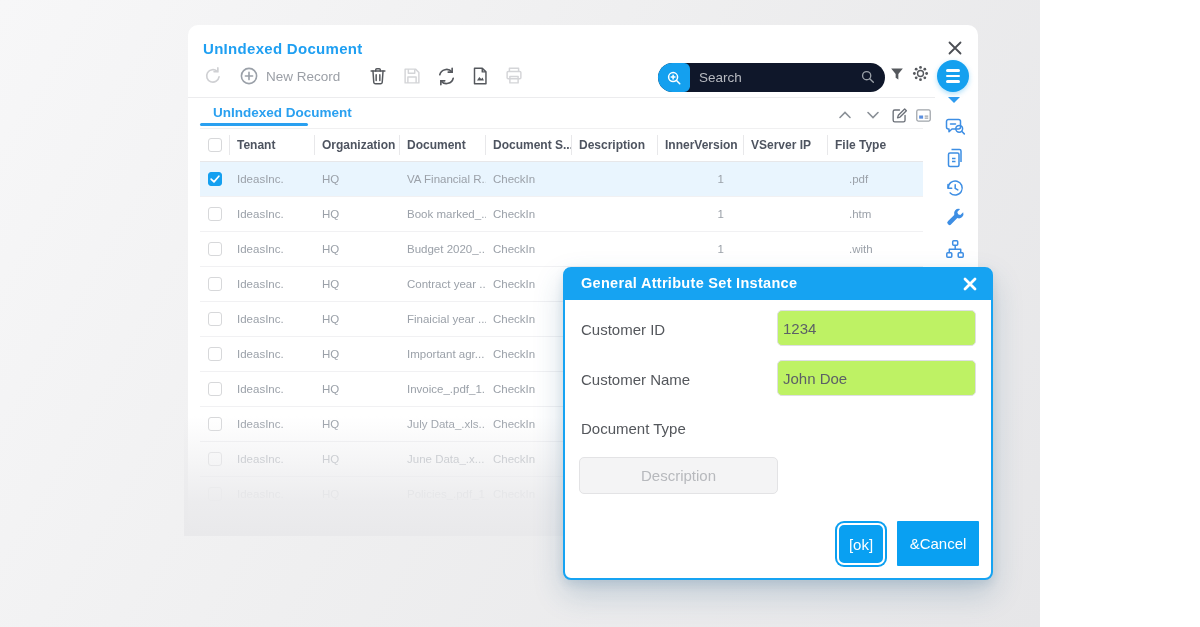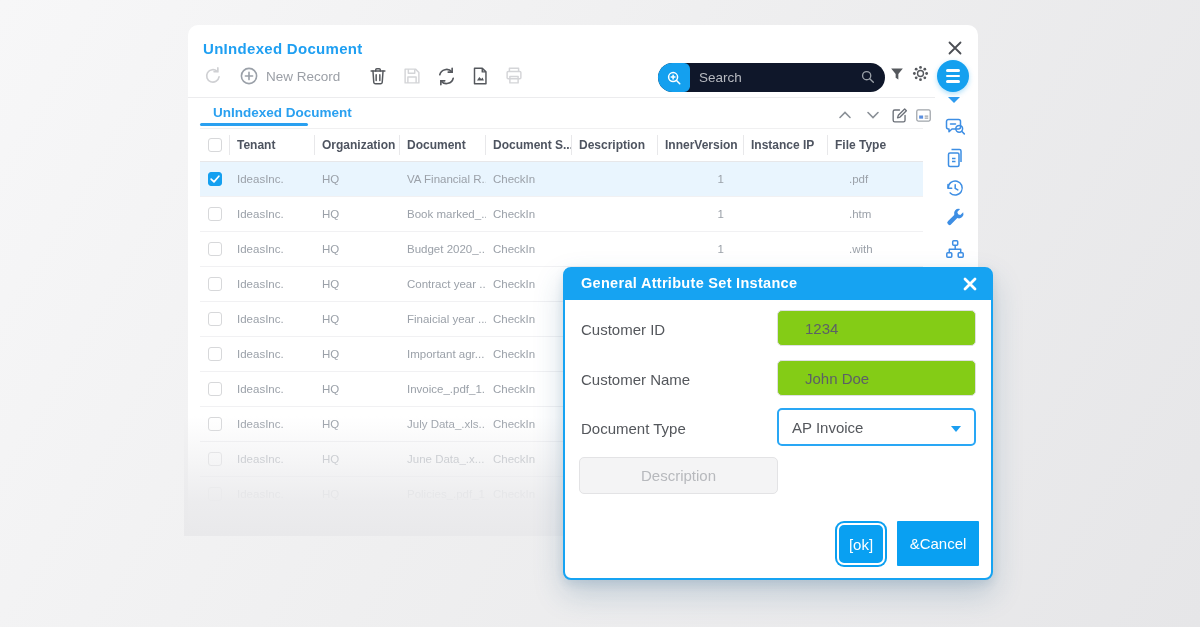--- a/index.html
+++ b/index.html
@@ -1,17 +1,17 @@
 <!DOCTYPE html>
 <html><head>
 <meta charset="utf-8">
 <style>
   * { margin:0; padding:0; box-sizing:border-box; }
   body { font-family:"Liberation Sans", sans-serif; }
-  .stage { position:relative; width:1200px; height:627px; overflow:hidden;
+  .stage { position:relative; width:1040px; height:627px; overflow:hidden;
            background:linear-gradient(120deg,#f7f7f8 0%,#efeff0 45%,#e6e6e8 100%); }
 
   
   .window { position:absolute; left:188px; top:25px; width:790px; height:505px;
             background:#fff; border-radius:10px; z-index:1; }
   .window::after { content:''; position:absolute; left:-4px; right:-4px; bottom:-6px; height:120px;
             background:linear-gradient(180deg, rgba(235,235,236,0) 0%, rgba(234,234,236,.9) 72%, #e9e9eb 100%);
             pointer-events:none; z-index:6; }
   .win-title { position:absolute; left:15px; top:15px; font-size:15px; font-weight:bold;
             color:#1e9ff2; letter-spacing:.3px; }
@@ -79,21 +79,21 @@
            border:2px solid #16a3f2; border-radius:8px; z-index:20;
            box-shadow:0 14px 30px rgba(35,90,130,.22), 0 4px 10px rgba(35,90,130,.12); }
   .modal-header { position:absolute; left:-1px; top:-1px; right:-1px; height:32px; background:#16a3f2;
            border-radius:6px 6px 0 0; }
   .modal-title { position:absolute; left:17px; top:7px; color:#fff; font-size:14.5px;
            font-weight:bold; letter-spacing:.3px; }
   .modal-close { position:absolute; right:15px; top:9px; width:14px; height:14px; cursor:pointer; }
   .m-label { position:absolute; left:16px; font-size:15px; color:#54575c; }
   .ml-1 { top:52px; } .ml-2 { top:102px; } .ml-3 { top:151px; }
   .m-input { position:absolute; left:212px; width:199px; height:36px; border:1.5px solid #dedfe2;
-           border-radius:5px; padding:0 27px; font-size:15px; color:#5c6066; background:#84cc16;
+           border-radius:5px; padding:0 5px; font-size:15px; color:#5c6066; background:#bef264;
            font-family:"Liberation Sans",sans-serif; outline:none; }
   .mi-1 { top:41px; } .mi-2 { top:91px; }
   .m-select { position:absolute; left:212px; top:139px; width:199px; height:38px;
            border:2px solid #29a7f5; border-radius:5px; display:flex; align-items:center;
            padding-left:13px; font-size:15px; color:#54575c; cursor:pointer; }
   .m-caret { position:absolute; right:13px; top:16px; width:0; height:0;
            border-left:5.5px solid transparent; border-right:5.5px solid transparent;
            border-top:6px solid #1c9ef0; }
   .m-desc { position:absolute; left:14px; top:188px; width:199px; height:37px; background:#f4f4f5;
            border:1.5px solid #e3e3e5; border-radius:5px; display:flex; align-items:center;
@@ -284,21 +284,21 @@
       <div class="thead">
         <span class="cell c-check">
             <span class="cb"></span>
           </span>
         <span class="cell c0">Tenant</span>
         <span class="cell c1">Organization</span>
         <span class="cell c2">Document</span>
         <span class="cell c3">Document S...</span>
         <span class="cell c4">Description</span>
         <span class="cell c5">InnerVersion</span>
-        <span class="cell c6">Instance IP</span>
+        <span class="cell c6">VServer IP</span>
         <span class="cell c7">File Type</span>
       </div>
       <div id="table-body">
           <div class="trow selected">
             <span class="cell c-check">
               <span class="cb checked">
                 <svg width="12" height="12" viewBox="0 0 14 14" fill="none" stroke="#fff" stroke-width="2" stroke-linecap="round" stroke-linejoin="round">
                   <path d="M2.5 7.2 L5.8 10.3 L11.5 3.8"></path>
                 </svg>
               </span>
@@ -443,24 +443,20 @@
       </span>
     </div>
 
     <span class="m-label ml-1">Customer ID</span>
     <input class="m-input mi-1" type="text" value="1234" style="">
 
     <span class="m-label ml-2">Customer Name</span>
     <input class="m-input mi-2" type="text" value="John Doe" style="">
 
     <span class="m-label ml-3">Document Type</span>
-    <div class="m-select">
-      <span>AP Invoice</span>
-      <span class="m-caret"></span>
-    </div>
 
     <div class="m-desc">Description</div>
 
     <div class="m-ok">[ok]</div>
     <div class="m-cancel">&amp;Cancel</div>
   </div>
 
 </div>
 
 </body></html>

